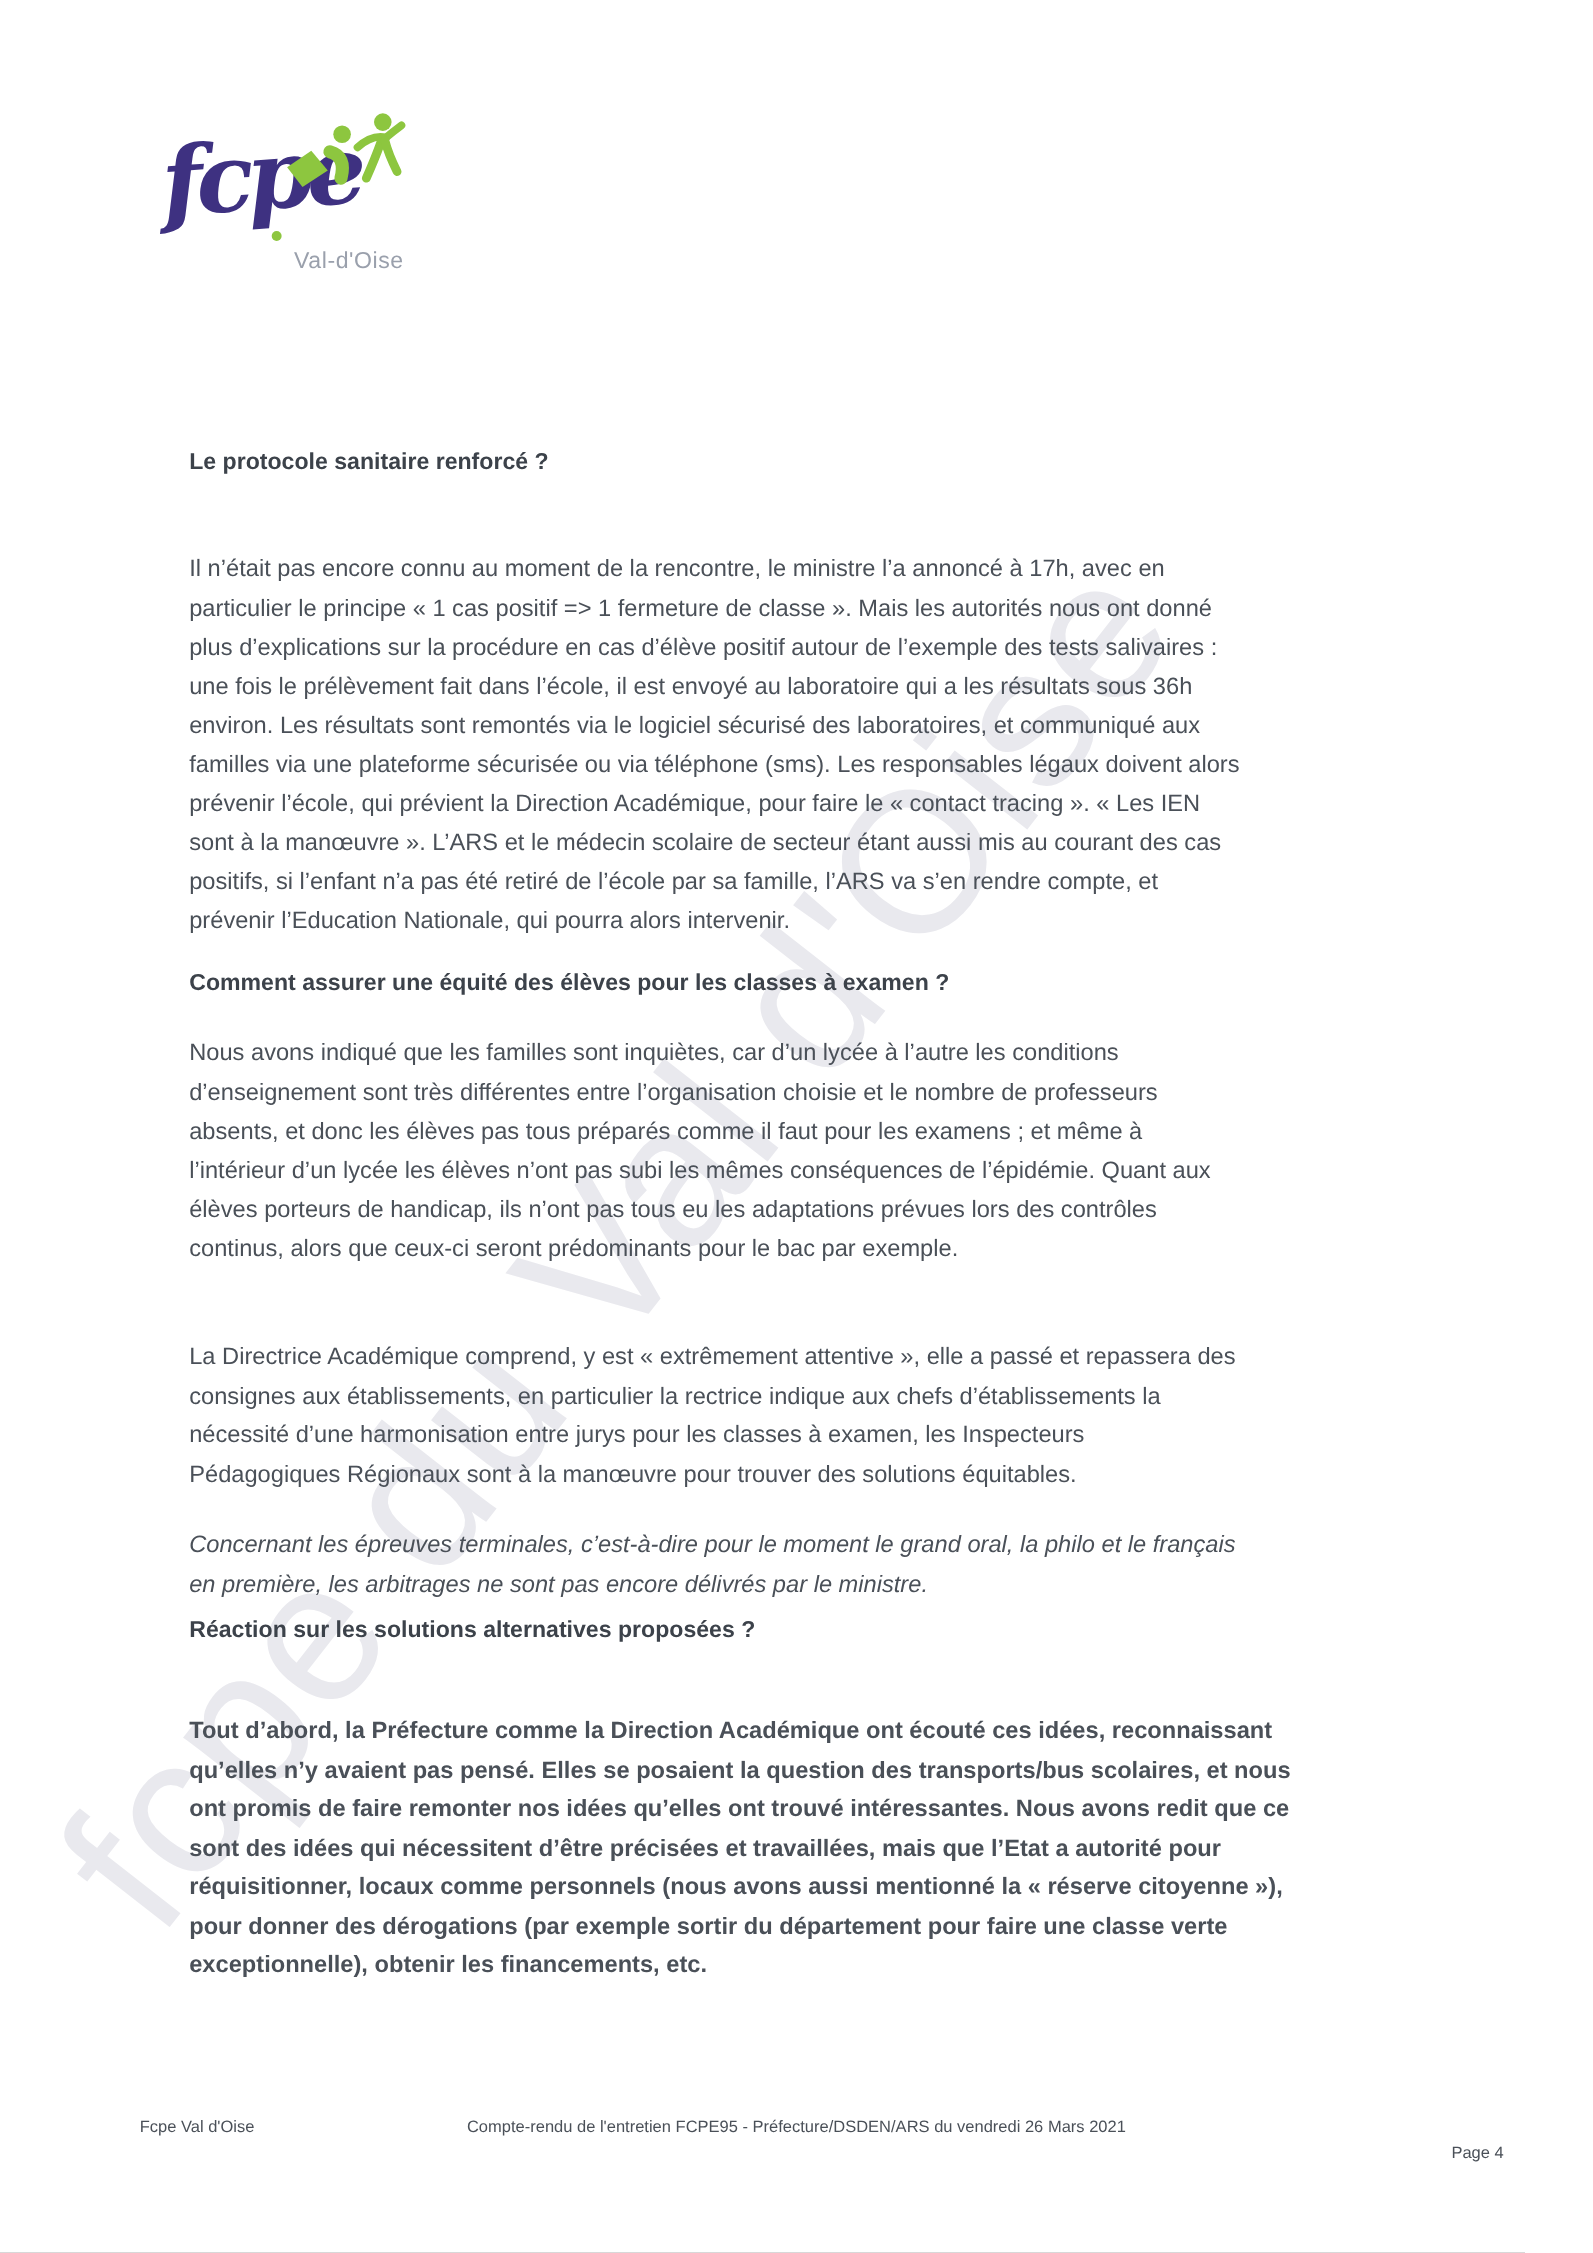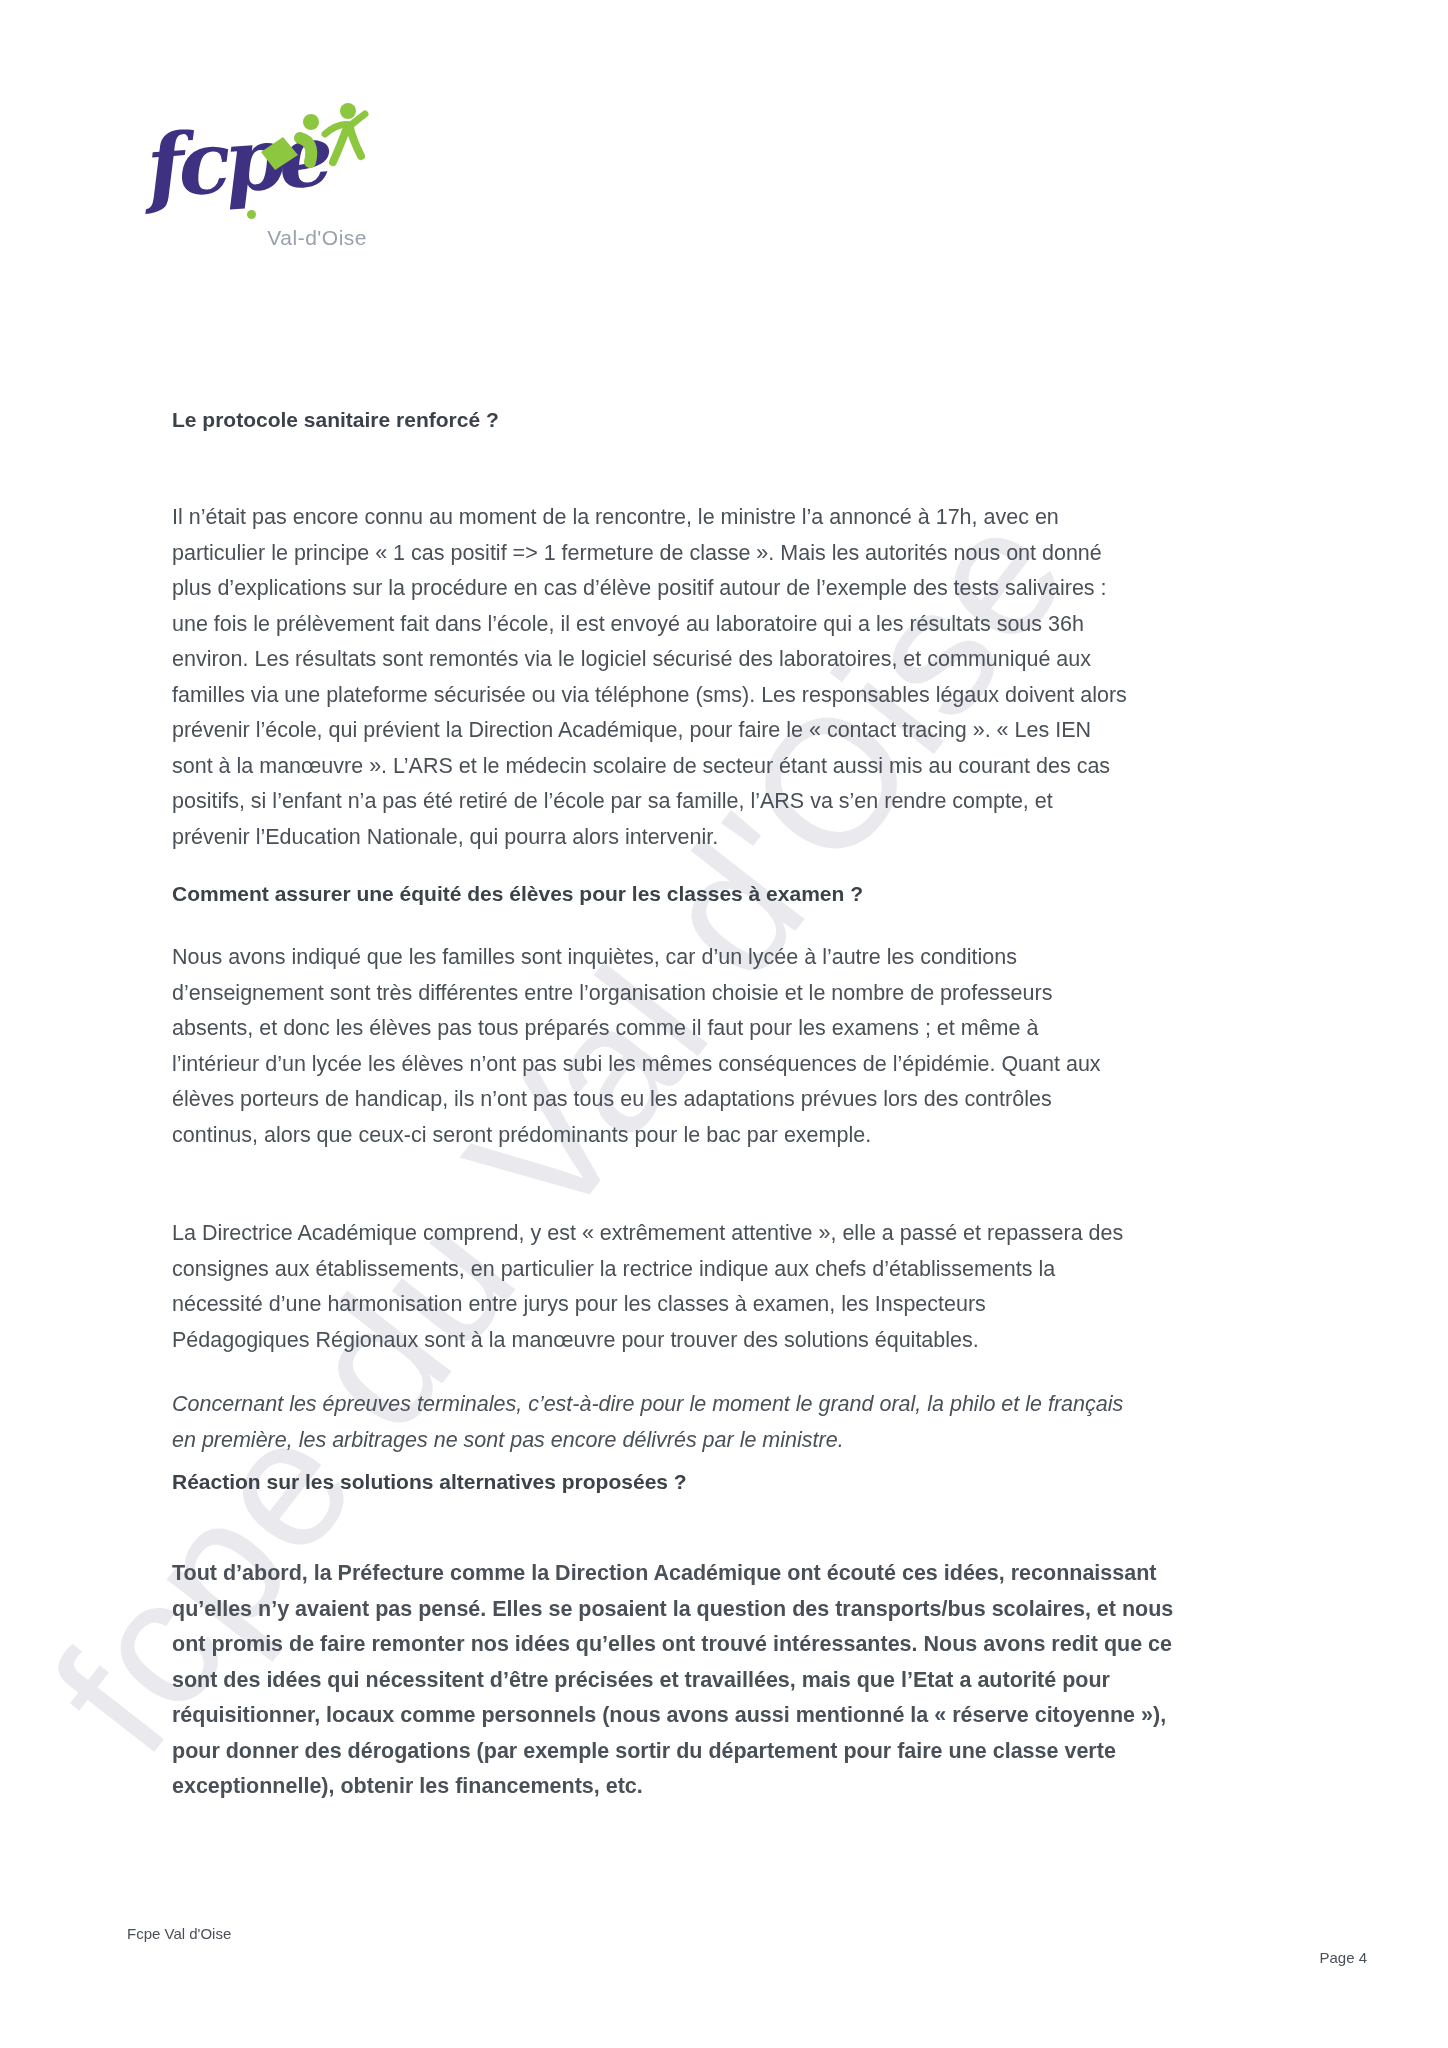--- a/index.html
+++ b/index.html
@@ -152,15 +152,16 @@
   <div class="hd hd3">Réaction sur les solutions alternatives proposées ?</div>
   <div class="para p5">Tout d’abord, la Préfecture comme la Direction Académique ont écouté ces idées, reconnaissant
 qu’elles n’y avaient pas pensé. Elles se posaient la question des transports/bus scolaires, et nous
 ont promis de faire remonter nos idées qu’elles ont trouvé intéressantes. Nous avons redit que ce
 sont des idées qui nécessitent d’être précisées et travaillées, mais que l’Etat a autorité pour
 réquisitionner, locaux comme personnels (nous avons aussi mentionné la « réserve citoyenne »),
 pour donner des dérogations (par exemple sortir du département pour faire une classe verte
 exceptionnelle), obtenir les financements, etc.</div>
 
   <div class="footer-left">Fcpe Val d'Oise</div>
+  <div class="footer-center">Compte-rendu de l'entretien FCPE95 - Préfecture/DSDEN/ARS du vendredi 26 Mars 2021</div>
   <div class="footer-page">Page 4</div>
 
 </div>
 
 </body></html>

